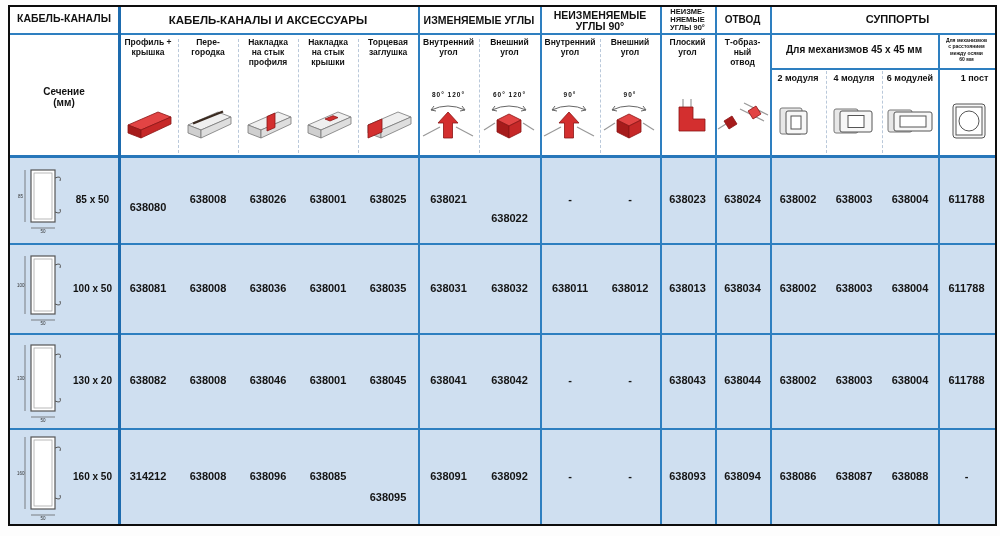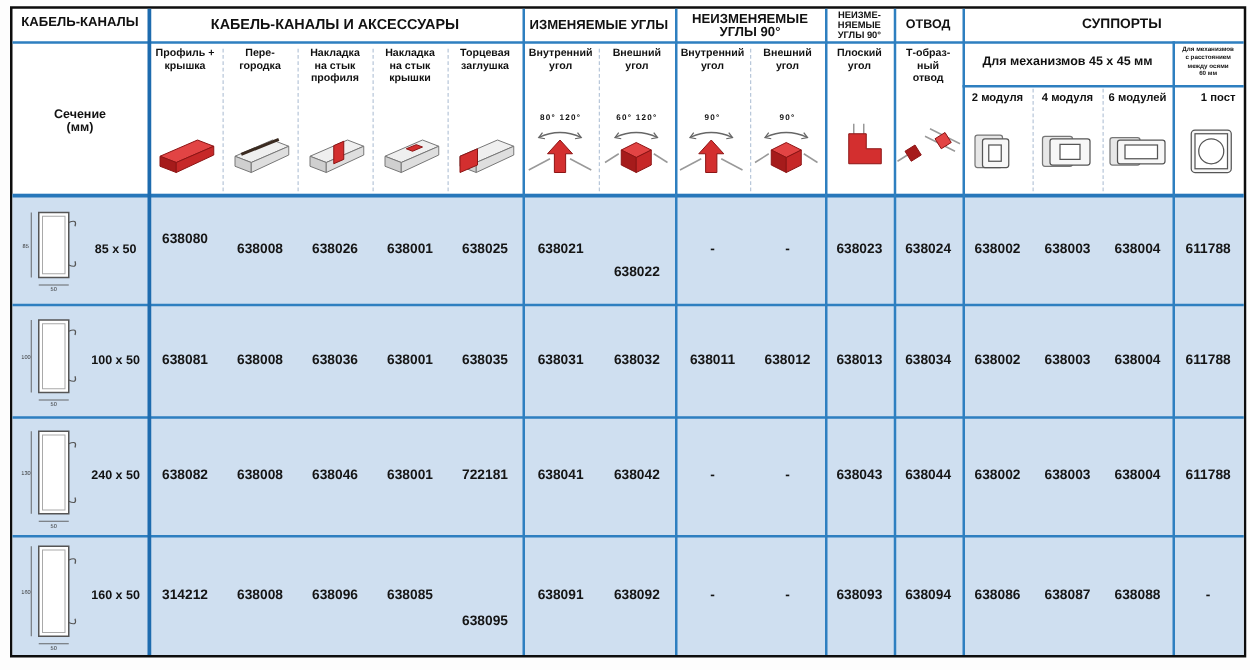--- a/index.html
+++ b/index.html
@@ -288,38 +288,38 @@
     <svg class="xsec" width="50" height="84">
       <rect class="xr" x="14" y="6" width="24" height="66"></rect>
           <rect class="xi" x="17" y="9" width="18" height="60"></rect>
       <path class="xh" d="M38,16 q7,-3 5,3"></path>
           <path class="xh" d="M38,62 q7,3 5,-3"></path>
       <line class="xd" x1="8" y1="6" x2="8" y2="72"></line>
           <line class="xd" x1="14" y1="78" x2="38" y2="78"></line>
       <text class="xt" x="0" y="41">130</text>
       <text class="xt m" x="26" y="83">50</text>
     </svg>
-    <div class="section-label">240 x 50</div>
+    <div class="section-label">130 x 20</div>
   </div>
   <div class="section-cell" style="top:421px;height:96px">
     <svg class="xsec" width="50" height="90">
       <rect class="xr" x="14" y="6" width="24" height="72"></rect>
           <rect class="xi" x="17" y="9" width="18" height="66"></rect>
       <path class="xh" d="M38,17 q7,-3 5,3"></path>
           <path class="xh" d="M38,67 q7,3 5,-3"></path>
       <line class="xd" x1="8" y1="6" x2="8" y2="78"></line>
           <line class="xd" x1="14" y1="84" x2="38" y2="84"></line>
       <text class="xt" x="0" y="44">160</text>
       <text class="xt m" x="26" y="89">50</text>
     </svg>
     <div class="section-label">160 x 50</div>
   </div>
 
   <div id="codes-layer">
-        <div class="code-cell" style="left: 108px; width: 60px; top: 140px; height: 88px; line-height: 88px;">638080</div>
+        <div class="code-cell" style="left: 108px; width: 60px; top: 156px; height: 88px; line-height: 88px;">638080</div>
         <div class="code-cell" style="left: 168px; width: 60px; top: 148px; height: 88px; line-height: 88px;">638008</div>
         <div class="code-cell" style="left: 228px; width: 60px; top: 148px; height: 88px; line-height: 88px;">638026</div>
         <div class="code-cell" style="left: 288px; width: 60px; top: 148px; height: 88px; line-height: 88px;">638001</div>
         <div class="code-cell" style="left: 348px; width: 60px; top: 148px; height: 88px; line-height: 88px;">638025</div>
         <div class="code-cell" style="left: 408px; width: 61px; top: 148px; height: 88px; line-height: 88px;">638021</div>
         <div class="code-cell" style="left: 469px; width: 61px; top: 148px; height: 88px; line-height: 88px; margin-top: 19px;">638022</div>
         <div class="code-cell" style="left: 530px; width: 60px; top: 148px; height: 88px; line-height: 88px;">-</div>
         <div class="code-cell" style="left: 590px; width: 60px; top: 148px; height: 88px; line-height: 88px;">-</div>
         <div class="code-cell" style="left: 650px; width: 55px; top: 148px; height: 88px; line-height: 88px;">638023</div>
         <div class="code-cell" style="left: 705px; width: 55px; top: 148px; height: 88px; line-height: 88px;">638024</div>
@@ -339,21 +339,21 @@
         <div class="code-cell" style="left: 650px; width: 55px; top: 236px; height: 90px; line-height: 90px;">638013</div>
         <div class="code-cell" style="left: 705px; width: 55px; top: 236px; height: 90px; line-height: 90px;">638034</div>
         <div class="code-cell" style="left: 760px; width: 56px; top: 236px; height: 90px; line-height: 90px;">638002</div>
         <div class="code-cell" style="left: 816px; width: 56px; top: 236px; height: 90px; line-height: 90px;">638003</div>
         <div class="code-cell" style="left: 872px; width: 56px; top: 236px; height: 90px; line-height: 90px;">638004</div>
         <div class="code-cell" style="left: 928px; width: 57px; top: 236px; height: 90px; line-height: 90px;">611788</div>
         <div class="code-cell" style="left: 108px; width: 60px; top: 326px; height: 95px; line-height: 95px;">638082</div>
         <div class="code-cell" style="left: 168px; width: 60px; top: 326px; height: 95px; line-height: 95px;">638008</div>
         <div class="code-cell" style="left: 228px; width: 60px; top: 326px; height: 95px; line-height: 95px;">638046</div>
         <div class="code-cell" style="left: 288px; width: 60px; top: 326px; height: 95px; line-height: 95px;">638001</div>
-        <div class="code-cell" style="left: 348px; width: 60px; top: 326px; height: 95px; line-height: 95px;">722181</div>
+        <div class="code-cell" style="left: 348px; width: 60px; top: 326px; height: 95px; line-height: 95px;">638045</div>
         <div class="code-cell" style="left: 408px; width: 61px; top: 326px; height: 95px; line-height: 95px;">638041</div>
         <div class="code-cell" style="left: 469px; width: 61px; top: 326px; height: 95px; line-height: 95px;">638042</div>
         <div class="code-cell" style="left: 530px; width: 60px; top: 326px; height: 95px; line-height: 95px;">-</div>
         <div class="code-cell" style="left: 590px; width: 60px; top: 326px; height: 95px; line-height: 95px;">-</div>
         <div class="code-cell" style="left: 650px; width: 55px; top: 326px; height: 95px; line-height: 95px;">638043</div>
         <div class="code-cell" style="left: 705px; width: 55px; top: 326px; height: 95px; line-height: 95px;">638044</div>
         <div class="code-cell" style="left: 760px; width: 56px; top: 326px; height: 95px; line-height: 95px;">638002</div>
         <div class="code-cell" style="left: 816px; width: 56px; top: 326px; height: 95px; line-height: 95px;">638003</div>
         <div class="code-cell" style="left: 872px; width: 56px; top: 326px; height: 95px; line-height: 95px;">638004</div>
         <div class="code-cell" style="left: 928px; width: 57px; top: 326px; height: 95px; line-height: 95px;">611788</div>

